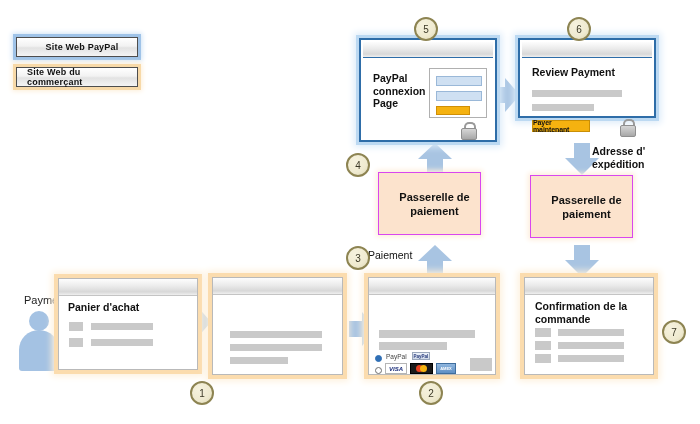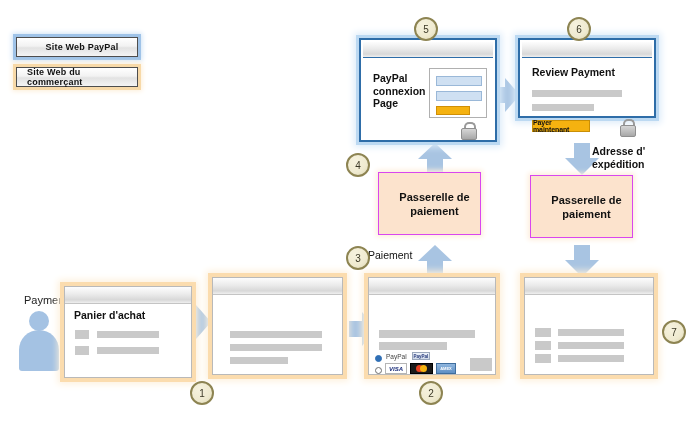--- a/index.html
+++ b/index.html
@@ -209,21 +209,21 @@
   <div class="arr" style="left:565px;top:143px;width:34px;height:32px;">
     <div class="ar-body" style="left:9px;top:0;width:16px;height:16px;"></div>
     <div class="ar-head" style="left:0;top:15px;border-left:17px solid transparent;border-right:17px solid transparent;border-top:17px solid #a8c4e2;"></div>
   </div>
 
   <div class="arr" style="left:565px;top:245px;width:34px;height:32px;">
     <div class="ar-body" style="left:9px;top:0;width:16px;height:16px;"></div>
     <div class="ar-head" style="left:0;top:15px;border-left:17px solid transparent;border-right:17px solid transparent;border-top:17px solid #a8c4e2;"></div>
   </div>
 
-  <div class="abs card card-merchant" style="left:64px;top:278px;width:128px;height:92px;margin-top:8px;">
+  <div class="abs card card-merchant" style="left:58px;top:278px;width:140px;height:92px;">
     <div class="titlebar"></div>
     <div class="card-title" style="left:9px;top:22px;width:110px;">Panier d'achat</div>
     <div class="sq" style="left:10px;top:43px;width:14px;height:9px;"></div>
     <div class="bar" style="left:32px;top:44px;width:62px;height:7px;"></div>
     <div class="sq" style="left:10px;top:59px;width:14px;height:9px;"></div>
     <div class="bar" style="left:32px;top:60px;width:62px;height:7px;"></div>
   </div>
 
   <div class="abs card card-merchant" style="left:212px;top:277px;width:131px;height:98px;">
     <div class="titlebar"></div>
@@ -273,20 +273,21 @@
     <div class="bar" style="left:12px;top:64px;width:62px;height:7px;"></div>
     <div class="pay-now" style="left:12px;top:80px;width:58px;height:12px;">Payer maintenant</div>
     <div class="lock" style="left:100px;top:79px;">
       <div class="lock-shackle"></div>
         <div class="lock-body"></div>
     </div>
   </div>
 
   <div class="abs card card-merchant" style="left:524px;top:277px;width:130px;height:98px;">
     <div class="titlebar"></div>
+    <div class="card-title" style="left:10px;top:22px;width:112px;">Confirmation de la commande</div>
     <div class="sq" style="left:10px;top:50px;width:16px;height:9px;"></div>
     <div class="bar" style="left:33px;top:51px;width:66px;height:7px;"></div>
     <div class="sq" style="left:10px;top:63px;width:16px;height:9px;"></div>
     <div class="bar" style="left:33px;top:64px;width:66px;height:7px;"></div>
     <div class="sq" style="left:10px;top:76px;width:16px;height:9px;"></div>
     <div class="bar" style="left:33px;top:77px;width:66px;height:7px;"></div>
   </div>
 
   <div class="abs gateway" style="left:378px;top:172px;width:103px;height:63px;">
     <span>Passerelle de paiement</span>

